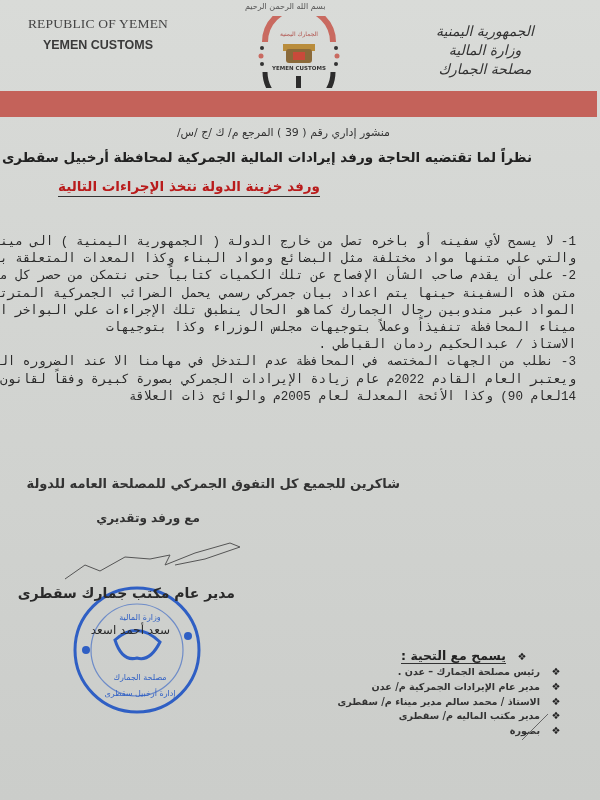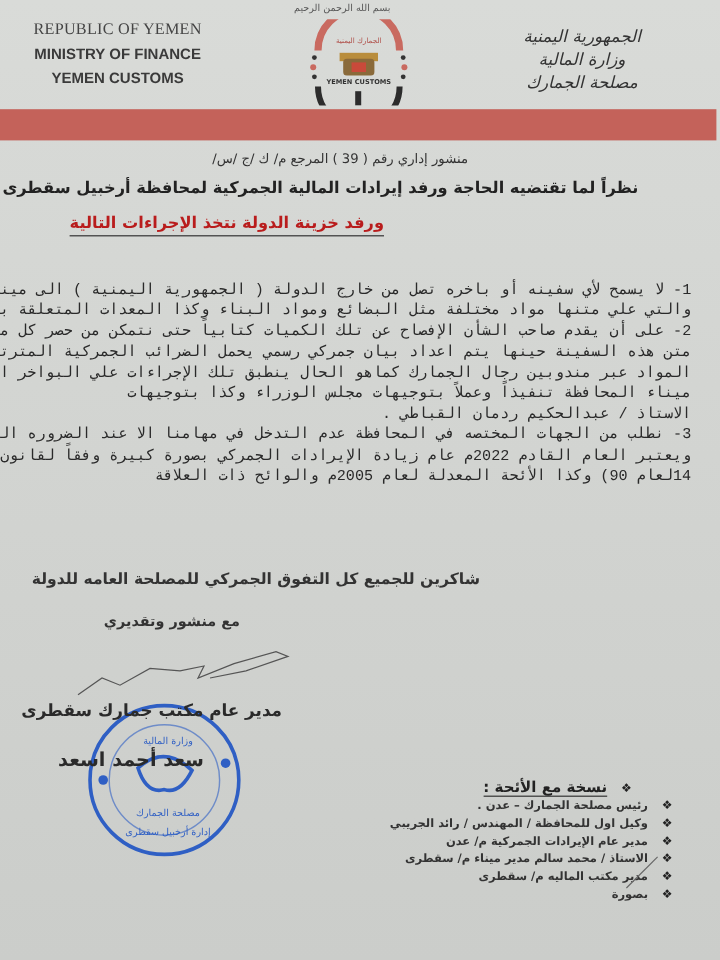--- a/index.html
+++ b/index.html
@@ -24,37 +24,36 @@
   .content { position:absolute; left:0; top:0; width:600px; height:800px; direction:rtl; }
   .circular { position:absolute; right:210px; top:126px; font-size:11px; color:#333; white-space:nowrap; }
   .title1 { position:absolute; right:68px; top:149px; font-size:13.5px; font-weight:bold; color:#222; white-space:nowrap; }
   .title2 { position:absolute; right:280px; top:178px; font-size:13.5px; font-weight:bold; color:#b91c1c; white-space:nowrap;
     border-bottom:1.5px solid #333; padding-bottom:2px; }
   .body-text { position:absolute; right:24px; top:234px; width:575px; font-size:12.6px; line-height:17.2px; color:#2a2a2a; text-align:right; }
   .body-text .ln { white-space:nowrap;font-family:Liberation Mono, monospace; }
   .thanks { position:absolute; right:200px; top:476px; font-size:13px; color:#333; white-space:nowrap; font-weight:bold; }
   .regards { position:absolute; right:400px; top:511px; font-size:12px; color:#333; white-space:nowrap; font-weight:bold; }
   .sig-title { position:absolute; right:365px; top:585px; font-size:14px; font-weight:bold; color:#2a2a2a; white-space:nowrap; }
-  .sig-name { position:absolute; right:430px; top:623px; font-size:16px; font-weight:bold; color:#2a2a2a; white-space:nowrap; }
+  .sig-name { position:absolute; right:430px; top:623px; font-size:12px; font-weight:normal; color:#2a2a2a; white-space:nowrap; }
   .stamp { position:absolute; left:70px; top:580px; width:135px; height:140px; }
   .signature { position:absolute; left:55px; top:535px; width:190px; height:50px; }
   .cc-head { position:absolute; right:72px; top:648px; font-size:12.5px; font-weight:bold; color:#222; white-space:nowrap; }
   .cc-head .txt { border-bottom:1.2px solid #333; }
   .cc-list { position:absolute; right:38px; top:665px; list-style:none; margin:0; padding:0;font-weight:bold; }
   .cc-list li { font-size:9.6px; line-height:14.8px; color:#333; white-space:nowrap; }
   .bullet { display:inline-block; width:12px; font-size:10px; color:#222; margin-left:10px; text-align:center; }
   .mark { position:absolute; left:520px; top:712px; width:30px; height:30px; }
 </style>
 </head>
 <body>
 
 <div class="header">
   <div class="en-block">
     <div class="en-line1">REPUBLIC OF YEMEN</div>
-    <div class="en-line2">MINISTRY OF FINANCE</div>
     <div class="en-line3">YEMEN CUSTOMS</div>
   </div>
 
   <div class="basmala">بسم الله الرحمن الرحيم</div>
 
   <div class="logo">
     <svg width="112" height="72" viewBox="0 0 112 72">
       <path d="M22 26 A34 34 0 0 1 90 26" fill="none" stroke="#c96a60" stroke-width="6"></path>
       <text x="56" y="20" font-size="6" text-anchor="middle" fill="#b0504a" font-family="DejaVu Sans, sans-serif">الجمارك اليمنية</text>
       <circle cx="19" cy="32" r="2" fill="#333"></circle>
@@ -93,46 +92,45 @@
     <div class="ln">متن هذه السفينة حينها يتم اعداد بيان جمركي رسمي يحمل الضرائب الجمركية المترتبة على هذه</div>
     <div class="ln">المواد عبر مندوبين رجال الجمارك كماهو الحال ينطبق تلك الإجراءات علي البواخر التي تتصل الى</div>
     <div class="ln">ميناء المحافظة تنفيذاً وعملاً بتوجيهات مجلس الوزراء وكذا بتوجيهات</div>
     <div class="ln">الاستاذ / عبدالحكيم ردمان القباطي .</div>
     <div class="ln">3- نطلب من الجهات المختصه في المحافظة عدم التدخل في مهامنا الا عند الضروره القصواء</div>
     <div class="ln">ويعتبر العام القادم 2022م عام زيادة الإيرادات الجمركي بصورة كبيرة وفقاً لقانون الجمارك رقم (</div>
     <div class="ln">14لعام 90) وكذا الأئحة المعدلة لعام 2005م  والوائح ذات العلاقة</div>
   </div>
 
   <div class="thanks">شاكرين للجميع كل التفوق الجمركي للمصلحة العامه للدولة</div>
-  <div class="regards">مع منشور وتقديري</div>
+  <div class="regards">مع ورفد وتقديري</div>
 
   <svg class="signature" viewBox="0 0 190 50">
     <path d="M10 44 L30 30 L45 36 L70 22 L95 24 L115 20 L110 30 L140 18 L175 8 L185 12 L150 24 L120 30" fill="none" stroke="#555" stroke-width="1"></path>
   </svg>
 
   <svg class="stamp" viewBox="0 0 135 140">
     <circle cx="67" cy="70" r="62" fill="none" stroke="#2f5fc4" stroke-width="3"></circle>
     <circle cx="67" cy="70" r="46" fill="none" stroke="#2f5fc4" stroke-width="1.2" opacity="0.6"></circle>
     <circle cx="16" cy="70" r="4" fill="#2f5fc4"></circle>
     <circle cx="118" cy="56" r="4" fill="#2f5fc4"></circle>
     <path d="M45 60 Q67 40 90 62 Q80 82 67 78 Q52 82 45 60 Z" fill="none" stroke="#2f5fc4" stroke-width="3"></path>
     <text x="70" y="40" font-size="8" fill="#2f5fc4" text-anchor="middle" font-family="DejaVu Sans, sans-serif">وزارة المالية</text>
     <text x="70" y="100" font-size="8" fill="#2f5fc4" text-anchor="middle" font-family="DejaVu Sans, sans-serif">مصلحة الجمارك</text>
     <text x="70" y="116" font-size="8" fill="#2f5fc4" text-anchor="middle" font-family="DejaVu Sans, sans-serif">إدارة أرخبيل سقطرى</text>
   </svg>
 
   <div class="sig-title">مدير عام مكتب جمارك سقطرى</div>
   <div class="sig-name">سعد أحمد اسعد</div>
 
   <div class="cc-head">
-    <span class="bullet">❖</span><span class="txt">نسخة مع الأئحة :</span>
+    <span class="bullet">❖</span><span class="txt">يسمح مع التحية :</span>
   </div>
   <ul class="cc-list">
     <li><span class="bullet">❖</span><span>رئيس مصلحة الجمارك – عدن .</span></li>
-    <li><span class="bullet">❖</span><span>وكيل اول للمحافظة / المهندس / رائد الجريبي</span></li>
     <li><span class="bullet">❖</span><span>مدير عام الإيرادات الجمركية م/ عدن</span></li>
     <li><span class="bullet">❖</span><span>الاستاذ / محمد سالم  مدير ميناء م/ سقطرى</span></li>
     <li><span class="bullet">❖</span><span>مدير مكتب الماليه م/ سقطرى</span></li>
     <li><span class="bullet">❖</span><span>بصورة</span></li>
   </ul>
 
   <svg class="mark" viewBox="0 0 30 30">
     <path d="M2 28 L28 2" stroke="#666" stroke-width="1"></path>
   </svg>
 </div>

